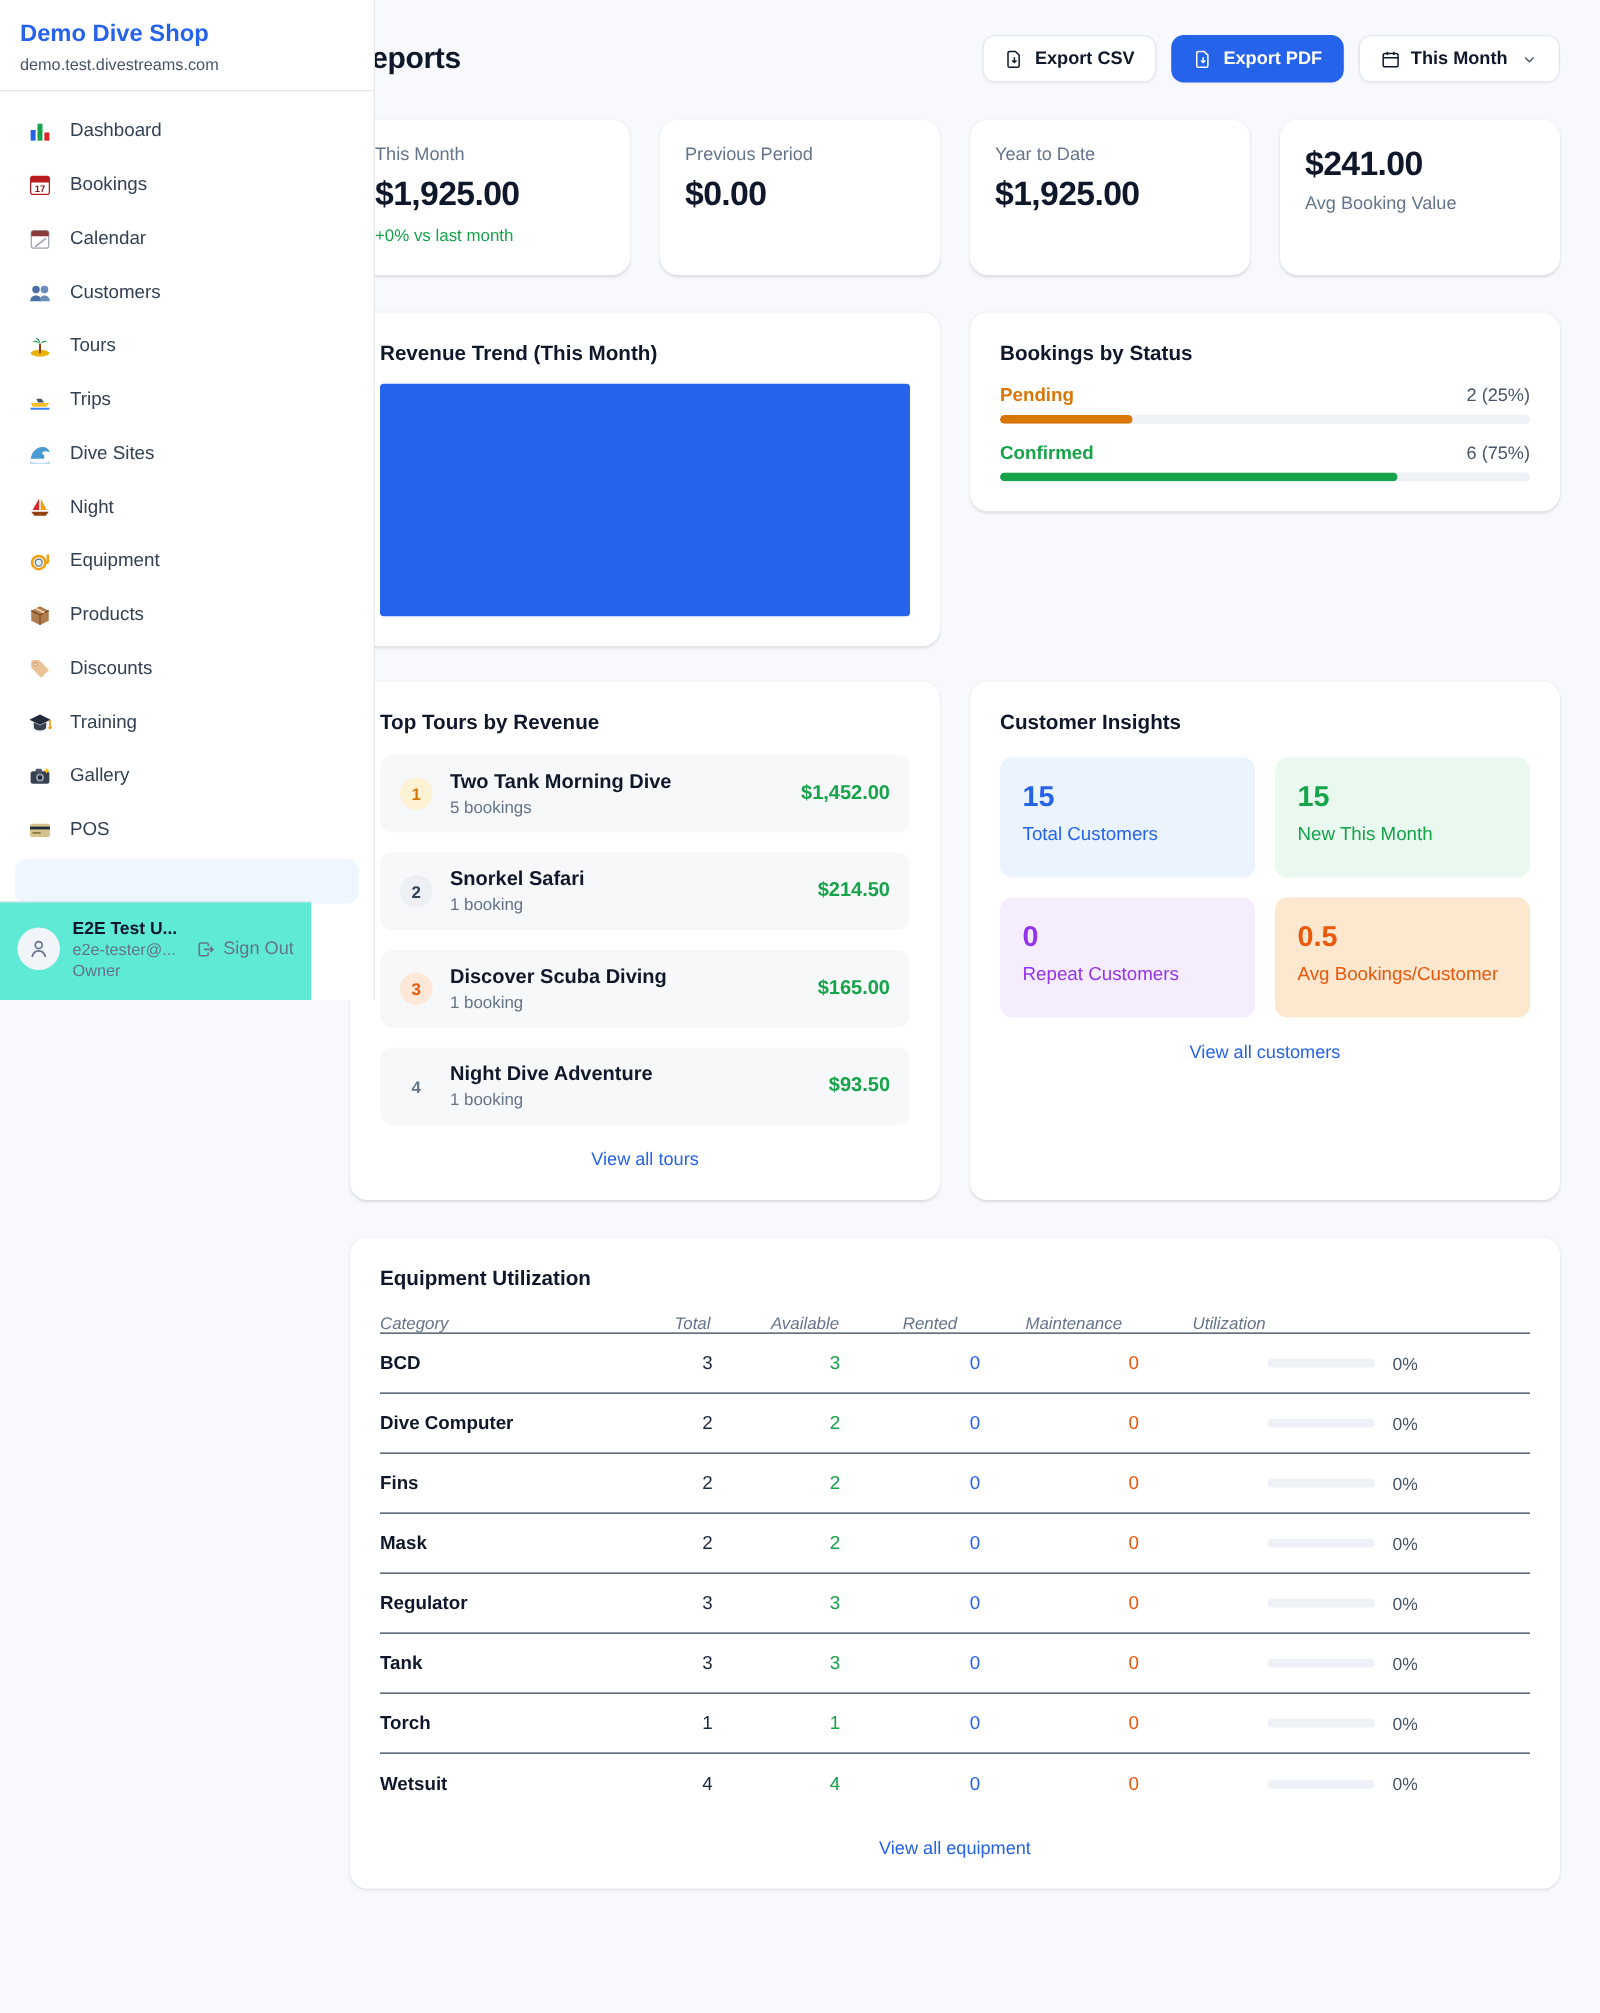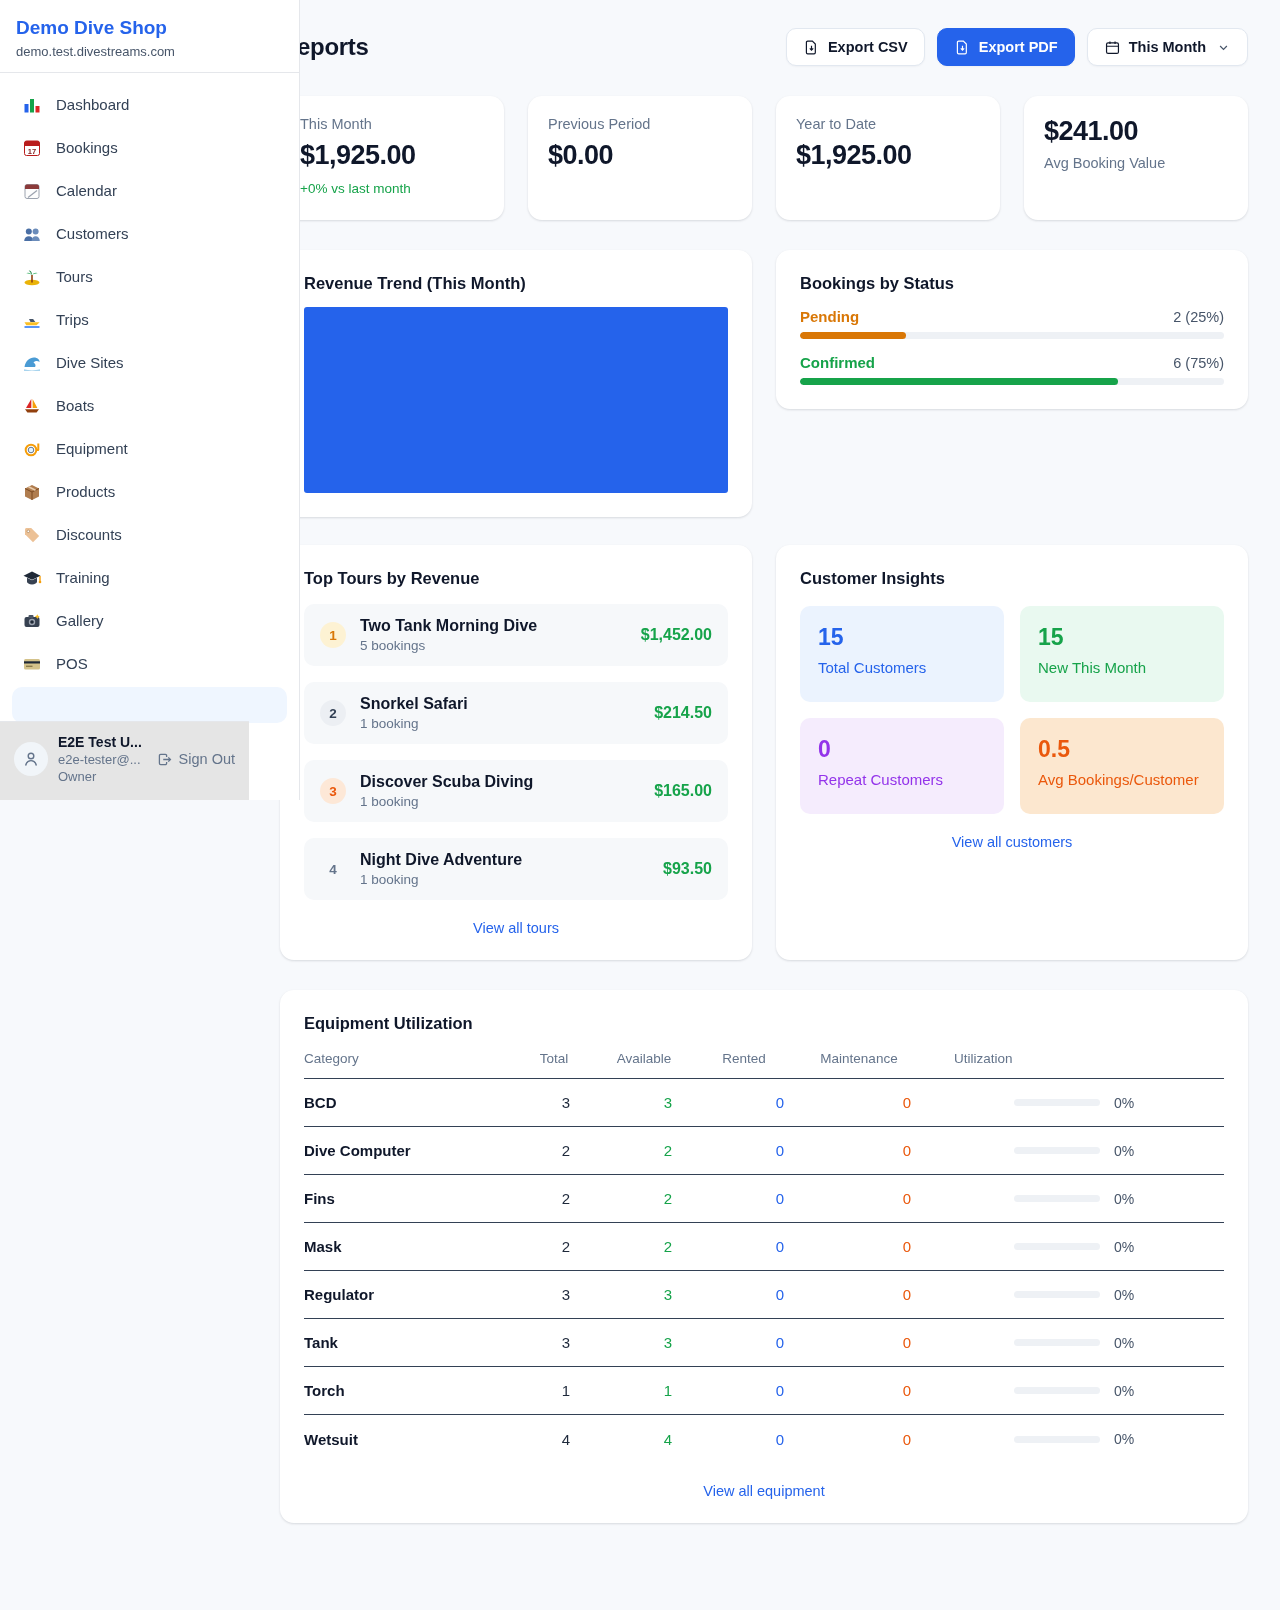--- a/index.html
+++ b/index.html
@@ -8,21 +8,21 @@
   
   .sidebar { position:absolute; left:0; top:0; width:300px; height:800px; background:#fff; border-right:1px solid #e5e7eb; z-index:1; }
   .brand { padding:17px 16px 13px; border-bottom:1px solid #e5e7eb; }
   .brand-title { color:#2563eb; font-size:19px; font-weight:800; }
   .brand-sub { color:#475569; font-size:13px; margin-top:5px; }
   .nav { padding:10px 12px 0; }
   .nav-item { display:flex; align-items:center; gap:14px; height:43px; padding:0 10px; border-radius:10px; cursor:pointer; }
   .nav-item .icn { width:20px; height:20px; flex:0 0 20px; display:flex; }
   .nav-label { font-size:15px; color:#334155; }
   .nav-pill { margin:2px 0 0; height:36px; border-radius:10px; background:#eff6ff; }
-  .side-footer { position:absolute; bottom:0; left:0; width:249px; background:#e5e5e5; border-top:1px solid #e5e7eb; padding:12px 14px 16px; display:flex; align-items:center; gap:10px; z-index:3; }
+  .side-footer { position:absolute; bottom:0; left:0; width:249px; background:#5eead4; border-top:1px solid #e5e7eb; padding:12px 14px 16px; display:flex; align-items:center; gap:10px; z-index:3; }
   .avatar { width:34px; height:34px; border-radius:50%; background:#f1f5f9; display:flex; align-items:center; justify-content:center; flex:0 0 34px; }
   .user-block { min-width:0; flex:1; }
   .user-name { font-size:14px; font-weight:700; color:#0f172a; white-space:nowrap; }
   .user-email,.user-role { font-size:13px; color:#64748b; margin-top:2px; white-space:nowrap; }
   .signout { display:flex; align-items:center; gap:6px; color:#64748b; font-size:14.5px; cursor:pointer; white-space:nowrap; }
 
   
   .main { margin-left:250px; padding:28px 32px 0 30px; }
   .page-head { display:flex; align-items:center; justify-content:space-between; }
   .page-title { font-size:24px; font-weight:800; color:#0f172a; letter-spacing:-.3px; }
@@ -75,21 +75,21 @@
   .tile { border-radius:10px; padding:18px; height:96px; }
   .tile-num { font-size:23px; font-weight:800; }
   .tile-label { font-size:15px; margin-top:8px; }
   .t-blue { background:#ebf3fe; } .t-blue .tile-num,.t-blue .tile-label { color:#2563eb; }
   .t-green { background:#e9f9f0; } .t-green .tile-num,.t-green .tile-label { color:#16a34a; }
   .t-purple { background:#f5ecfd; } .t-purple .tile-num,.t-purple .tile-label { color:#9333ea; }
   .t-orange { background:#fce7cf; } .t-orange .tile-num,.t-orange .tile-label { color:#ea580c; }
 
   .equip-card { margin-top:30px; margin-bottom:44px; padding:24px; }
   .eq-grid { display:grid; grid-template-columns:210px 80px 100px 100px 130px 1fr; align-items:center; }
-  .eq-head { margin-top:18px; padding-bottom:12px; border-bottom:1px solid #334155; }
+  .eq-head { margin-top:18px; padding-bottom:0; border-bottom:1px solid #334155;font-style:italic; }
   .eq-head span { font-size:13.5px; color:#64748b; text-align:center; }
   .eq-head span:first-child { text-align:left; }
   .eq-head span:last-child { text-align:left; padding-left:30px; }
   .eq-row { height:48px; border-bottom:1px solid #334155;gap:12px; }
   .eq-row:last-of-type { border-bottom:none; }
   .eq-cat { font-size:15px; font-weight:600; color:#0f172a; }
   .eq-num { font-size:15px; text-align:center; }
   .n-total { color:#1e293b; } .n-avail { color:#16a34a; } .n-rent { color:#2563eb; } .n-maint { color:#ea580c; }
   .eq-util { display:flex; align-items:center; gap:14px; padding-left:30px; }
   .u-track { width:86px; height:7px; border-radius:4px; background:#eef1f5; overflow:hidden; }
@@ -180,21 +180,21 @@
       <span class="nav-label">Dive Sites</span>
     </div>
     <div class="nav-item">
       <span class="icn">
           <svg viewBox="0 0 20 20" width="20" height="20">
             <path d="M9.3 3v9H4z" fill="#dc2626"></path>
             <path d="M10.6 3v9h4.8z" fill="#f59e0b"></path>
             <path d="M3 13.3h14l-2.4 3.2H5.4z" fill="#92400e"></path>
           </svg>
         </span>
-      <span class="nav-label">Boats</span>
+      <span class="nav-label">Night</span>
     </div>
     <div class="nav-item">
       <span class="icn">
           <svg viewBox="0 0 20 20" width="20" height="20">
             <circle cx="9" cy="11" r="5.3" fill="none" stroke="#f59e0b" stroke-width="2"></circle>
             <circle cx="9" cy="11" r="2.8" fill="#e0f2fe" stroke="#64748b" stroke-width="1"></circle>
             <path d="M14.3 11h2.6M16.3 11V4.5" stroke="#f59e0b" stroke-width="2" fill="none"></path>
           </svg>
         </span>
       <span class="nav-label">Equipment</span>

